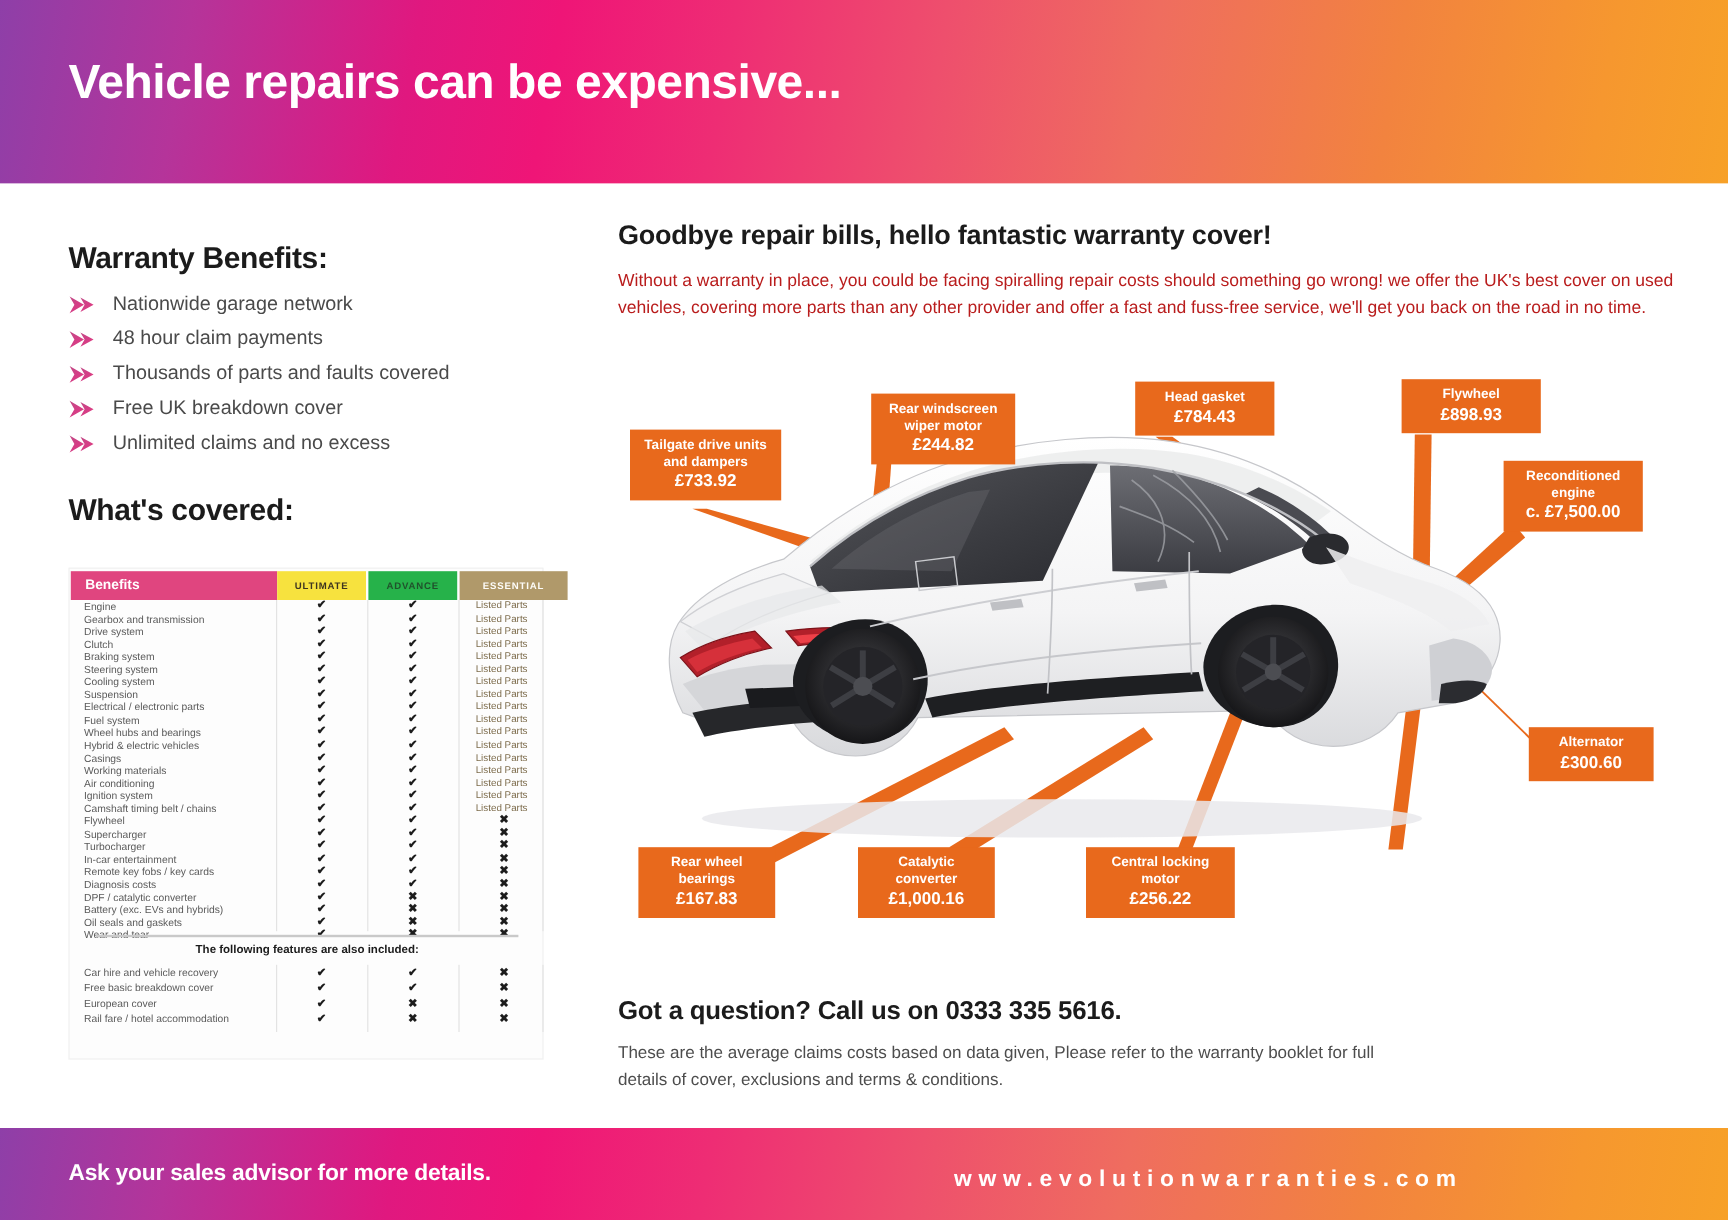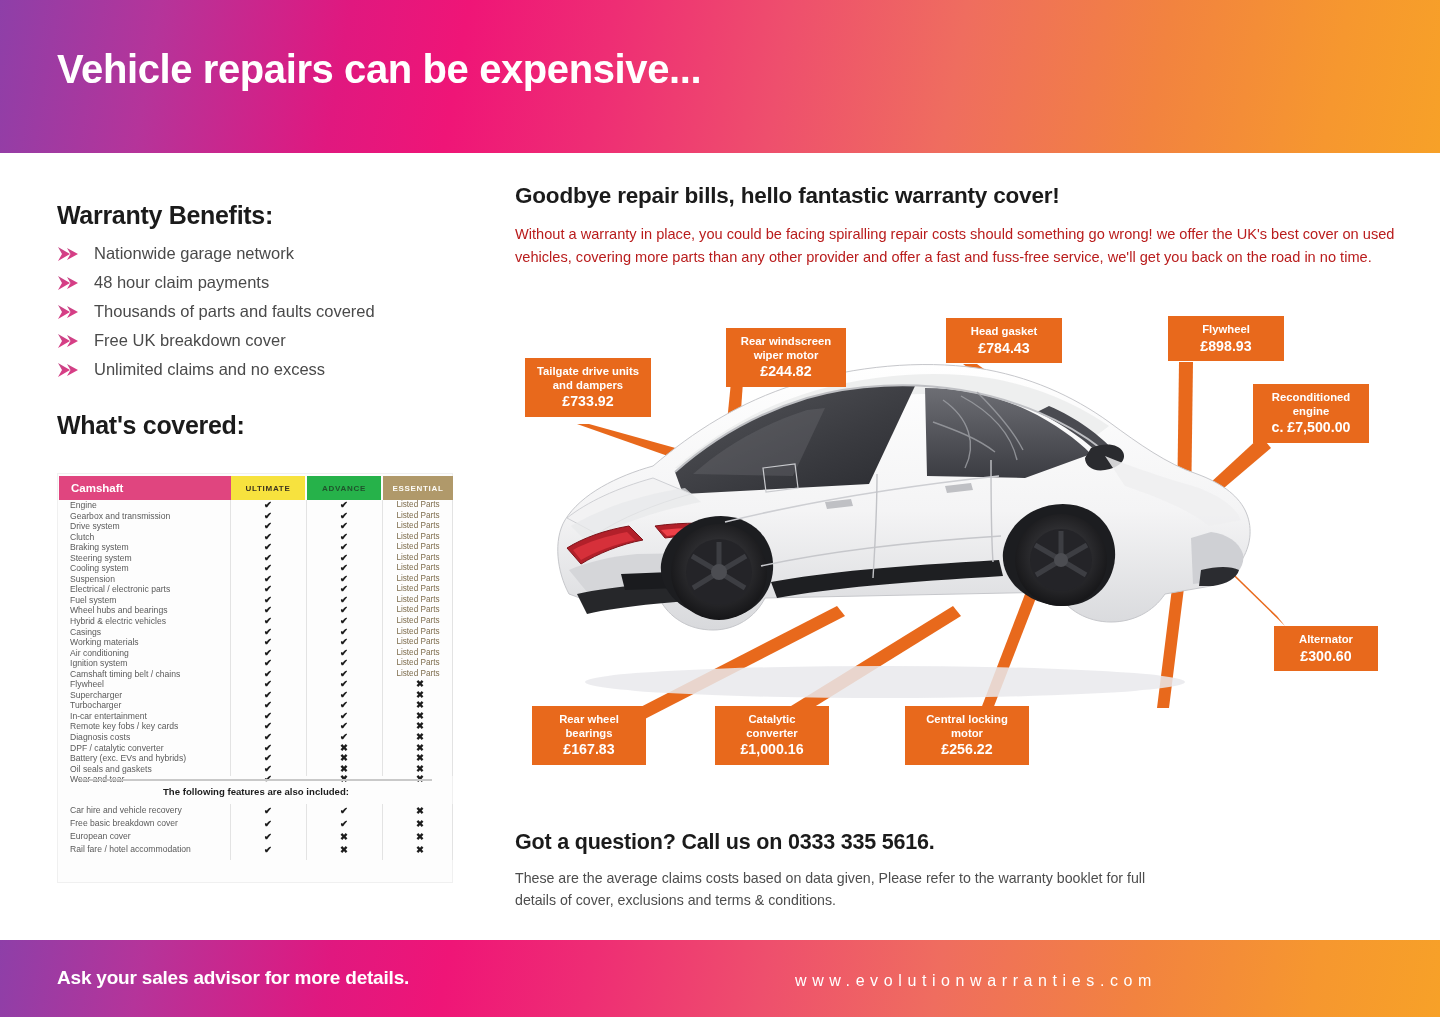--- a/index.html
+++ b/index.html
@@ -84,21 +84,21 @@
     display: flex; align-items: center; justify-content: center;
     font-size: 8px; font-weight: 700; letter-spacing: 0.7px;
   }
   #th-component {
     left: 1px; width: 172px; background: #e0457f;
     justify-content: flex-start; padding-left: 12px;
     color: #ffffff; font-size: 11.5px; letter-spacing: 0;
   }
   #th-ultimate  { left: 173px; width: 74px; background: #f7e23e; color: #3d3420; }
   #th-advance   { left: 249px; width: 74px; background: #26b24a; color: #20522c; }
-  #th-essential { left: 325px; width: 70px; background: #b0996a; color: #fdfcf8; }
+  #th-essential { left: 325px; width: 90px; background: #b0996a; color: #fdfcf8; }
 
   #cov-body { position: relative; width: 396px; height: 276px; }
   
   .colsep {
     position: absolute; top: 0; width: 1px; height: 276px;
     background: #e3e3e3;
   }
   .rowline { position: relative; height: 10.55px; }
   .cell-comp {
     position: absolute; left: 12px; top: 0;
@@ -190,21 +190,21 @@
         #f6972f 91%,
         #f7a128 100%);
   }
   #footer-tagline {
     position: absolute; left: 57px; top: 27px;
     font-size: 19px; font-weight: 700; color: #ffffff;
     letter-spacing: -0.2px; white-space: nowrap;
   }
   #footer-url {
     position: absolute; left: 795px; top: 32px;
-    font-size: 16px; font-weight: 400; color: #ffffff;
+    font-size: 19px; font-weight: 700; color: #ffffff;
     letter-spacing: 5.6px; white-space: nowrap;
   }
 </style>
 </head>
 <body>
 
 <div id="page">
 
   <div id="header-banner">
     <div id="header-title">Vehicle repairs can be expensive...</div>
@@ -287,21 +287,21 @@
               </svg></span>
             <span class="benefit-label">Unlimited claims and no excess</span>
           </div>
         </div>
 
       <div id="covered-heading" class="sec-heading">What's covered:</div>
 
       <div id="cov-table">
 
         <div id="cov-thead">
-          <div class="th" id="th-component">Camshaft</div>
+          <div class="th" id="th-component">Benefits</div>
           <div class="th" id="th-ultimate">ULTIMATE</div>
           <div class="th" id="th-advance">ADVANCE</div>
           <div class="th" id="th-essential">ESSENTIAL</div>
         </div>
 
         <div id="cov-body">
           <div class="colsep" style="left:172px"></div>
           <div class="colsep" style="left:248px"></div>
           <div class="colsep" style="left:324px"></div>
           <div class="colsep" style="left:394px"></div>
@@ -680,21 +680,21 @@
         <div class="callout" style="left:653px; top:0px; width:116px;">
           <span class="c-name">Flywheel</span>
           <span class="c-price">£898.93</span>
         </div>
 
         <div class="callout" style="left:738px; top:68px; width:116px;">
           <span class="c-name">Reconditioned engine</span>
           <span class="c-price">c. £7,500.00</span>
         </div>
 
-        <div class="callout" style="left:759px; top:290px; width:104px;margin-top:20px;">
+        <div class="callout" style="left:759px; top:290px; width:104px;">
           <span class="c-name">Alternator</span>
           <span class="c-price">£300.60</span>
         </div>
 
         <div class="callout" style="left:17px; top:390px; width:114px;">
           <span class="c-name">Rear wheel bearings</span>
           <span class="c-price">£167.83</span>
         </div>
 
         <div class="callout" style="left:200px; top:390px; width:114px;">

